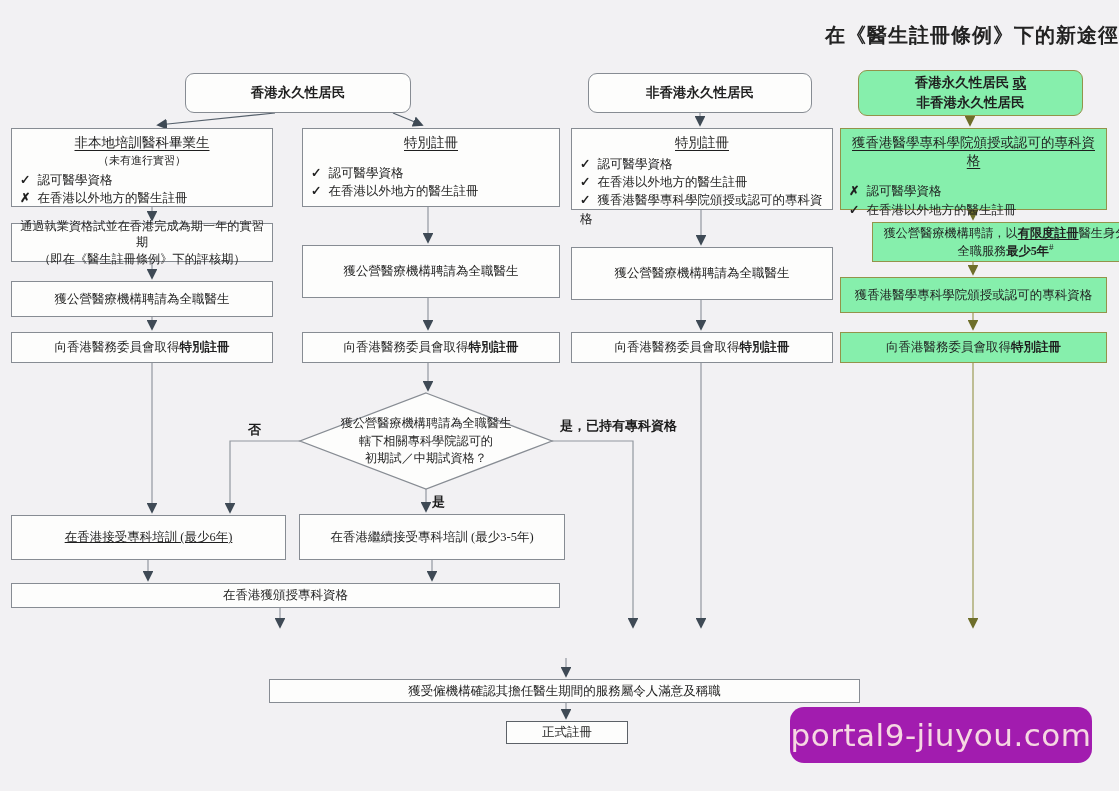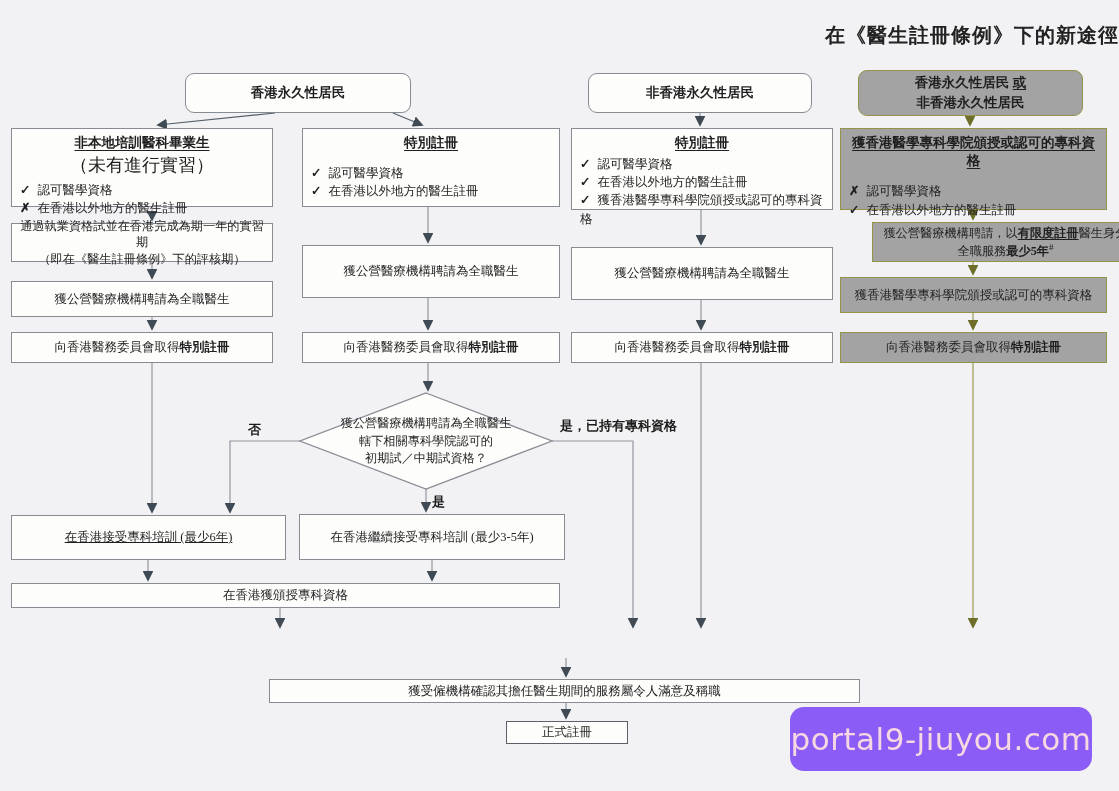--- a/index.html
+++ b/index.html
@@ -16,44 +16,44 @@
     font-size:20px;font-weight:700;letter-spacing:1px;z-index:3;
   }
   .box{
     position:absolute;box-sizing:border-box;z-index:2;
     background:#fdfdfc;border:1.4px solid #878c93;
     display:flex;align-items:center;justify-content:center;
     text-align:center;font-size:12.5px;line-height:1.35;color:#1f1f1f;
     padding:2px 6px;
   }
   .hdr{border-radius:9px;font-weight:700;font-size:13.5px;line-height:1.45;}
-  .olive{border-color:#93934a;background:#a3a3a3;}
+  .olive{border-color:#93934a;background:#86efac;}
   .entry{
     flex-direction:column;justify-content:flex-start;align-items:stretch;
     padding:5px 8px 4px 8px;
   }
-  .etitle{font-weight:700;font-size:13.5px;text-align:center;
+  .etitle{font-weight:400;font-size:13.5px;text-align:center;
     text-decoration:underline;text-underline-offset:3px;}
-  .esub{text-align:center;font-size:18px;margin-top:1px;}
+  .esub{text-align:center;font-size:11px;margin-top:1px;}
   .eitems{margin-top:3px;}
   .eitems.gap{margin-top:12px;}
   .eitem{display:block;text-align:left;font-size:12.5px;line-height:1.45;}
   .mk{font-weight:700;margin-right:7px;}
   .b{font-weight:700;}
   .bu{font-weight:700;text-decoration:underline;text-underline-offset:2px;}
   .lbl{position:absolute;z-index:3;font-weight:700;font-size:13px;color:#1c1c1c;}
   .dec-text{
     position:absolute;z-index:3;left:316px;top:415px;width:220px;
     text-align:center;font-size:12.2px;line-height:1.45;color:#1f1f1f;
   }
   .footnote{position:absolute;left:8px;top:750px;z-index:3;font-size:12px;color:#3a3a3a;}
   .footnote sup{font-size:9px;}
   .watermark{
-    position:absolute;left:790px;top:707px;width:302px;height:64px;z-index:4;
-    background:#8b5cf6;border-radius:14px;
+    position:absolute;left:790px;top:707px;width:302px;height:56px;z-index:4;
+    background:#a21caf;border-radius:14px;
     display:flex;align-items:center;justify-content:center;
     font-family:"DejaVu Sans","Liberation Sans",sans-serif;
     font-size:31px;color:#f6d7e2;letter-spacing:0.5px;
   }
 </style>
 </head>
 <body>
 
 <div id="stage">
 

